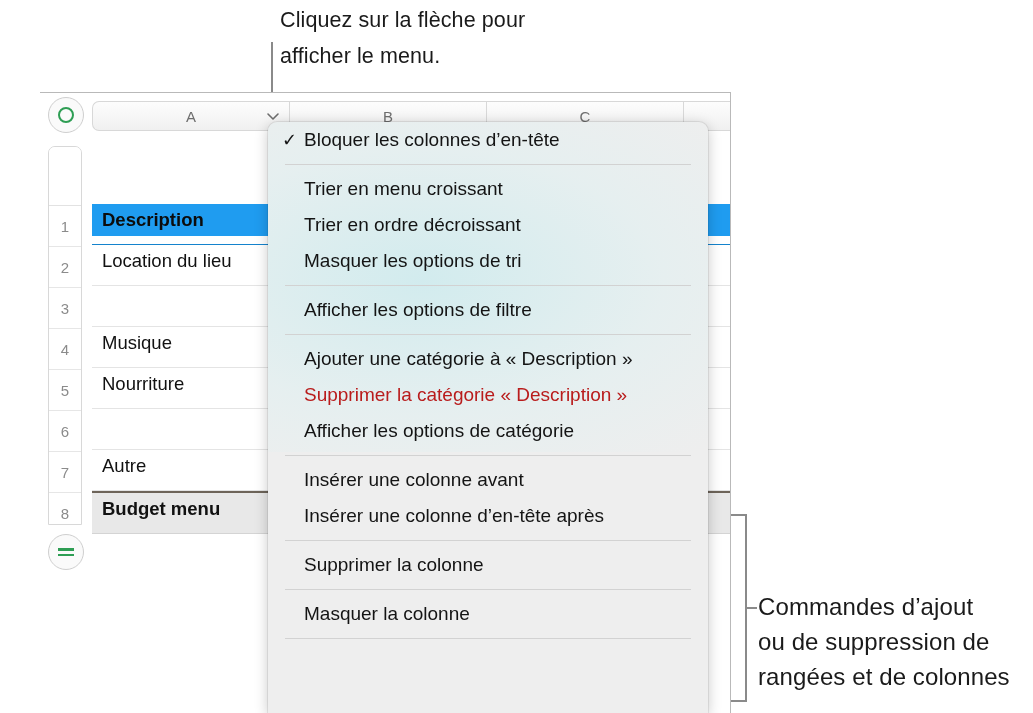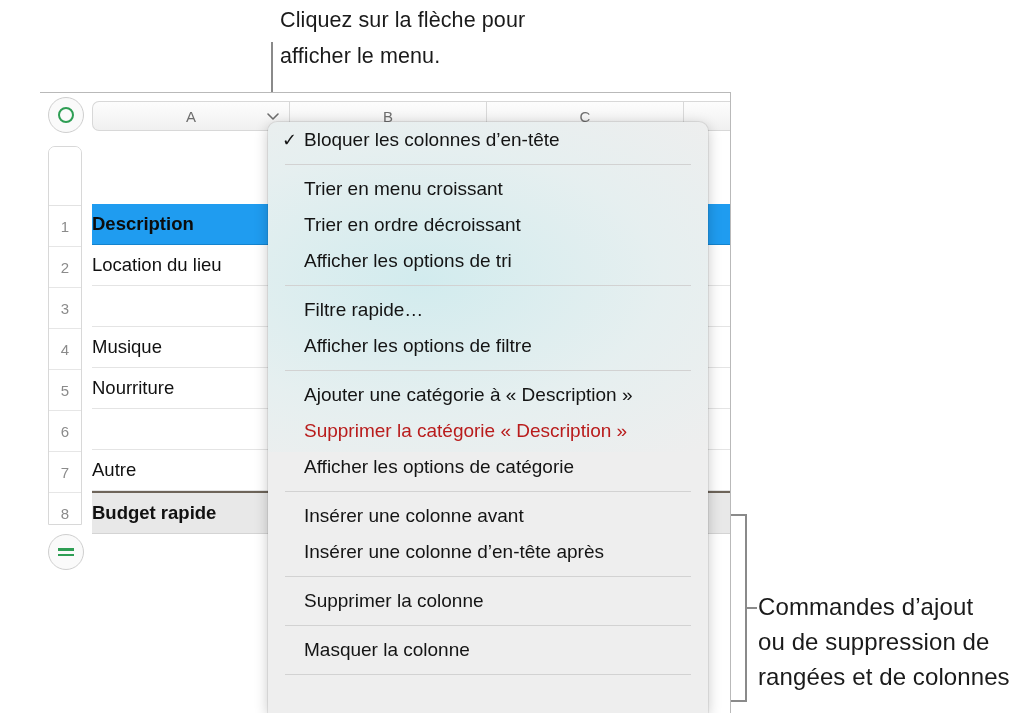--- a/index.html
+++ b/index.html
@@ -103,23 +103,24 @@
 
   .grid{
     position:absolute;left:52px;top:111px;width:640px;height:321px;
   }
   .grow{
     position:relative;height:40px;width:640px;
     border-bottom:1px solid #e4e4e4;
     display:flex;
   }
   .gcell{
-    width:197px;height:40px;box-sizing:border-box;
+    width:197px;height:32px;box-sizing:border-box;
     border-right:1px solid #e4e4e4;
     display:flex;align-items:center;
+    padding-left:10px;
     font-size:18.5px;color:#111;
     overflow:hidden;white-space:nowrap;
   }
   .gcell.tail{width:49px;border-right:none;}
   .grow.header .gcell{background:#1f9cf0;font-weight:bold;color:#0c0c0c;}
   .grow.header{border-bottom:1px solid #1483cd;}
   .grow.total{background:#e8e8e8;border-top:2px solid #6d6459;border-bottom:1px solid #d4d4d4;}
   .grow.total .gcell{font-weight:bold;background:transparent;}
 
   .vline{
@@ -251,21 +252,21 @@
         <div class="gcell"></div>
         <div class="gcell tail"></div>
       </div>
       <div class="grow">
         <div class="gcell">Autre</div>
         <div class="gcell"></div>
         <div class="gcell"></div>
         <div class="gcell tail"></div>
       </div>
       <div class="grow total">
-        <div class="gcell">Budget rapide</div>
+        <div class="gcell">Budget menu</div>
         <div class="gcell"></div>
         <div class="gcell"></div>
         <div class="gcell tail"></div>
       </div>
     </div>
   </div>
   <div class="vline"></div>
 
   <div class="menu">
     <div class="menu-tint"></div>
@@ -277,27 +278,24 @@
       </div>
       <div class="msep"></div>
 
       <div class="mi">
         <span>Trier en menu croissant</span>
       </div>
       <div class="mi">
         <span>Trier en ordre décroissant</span>
       </div>
       <div class="mi">
-        <span>Afficher les options de tri</span>
-      </div>
-      <div class="msep"></div>
-
-      <div class="mi">
-        <span>Filtre rapide…</span>
-      </div>
+        <span>Masquer les options de tri</span>
+      </div>
+      <div class="msep"></div>
+
       <div class="mi">
         <span>Afficher les options de filtre</span>
       </div>
       <div class="msep"></div>
 
       <div class="mi">
         <span>Ajouter une catégorie à « Description »</span>
       </div>
       <div class="mi disabled">
         <span>Supprimer la catégorie « Description »</span>

